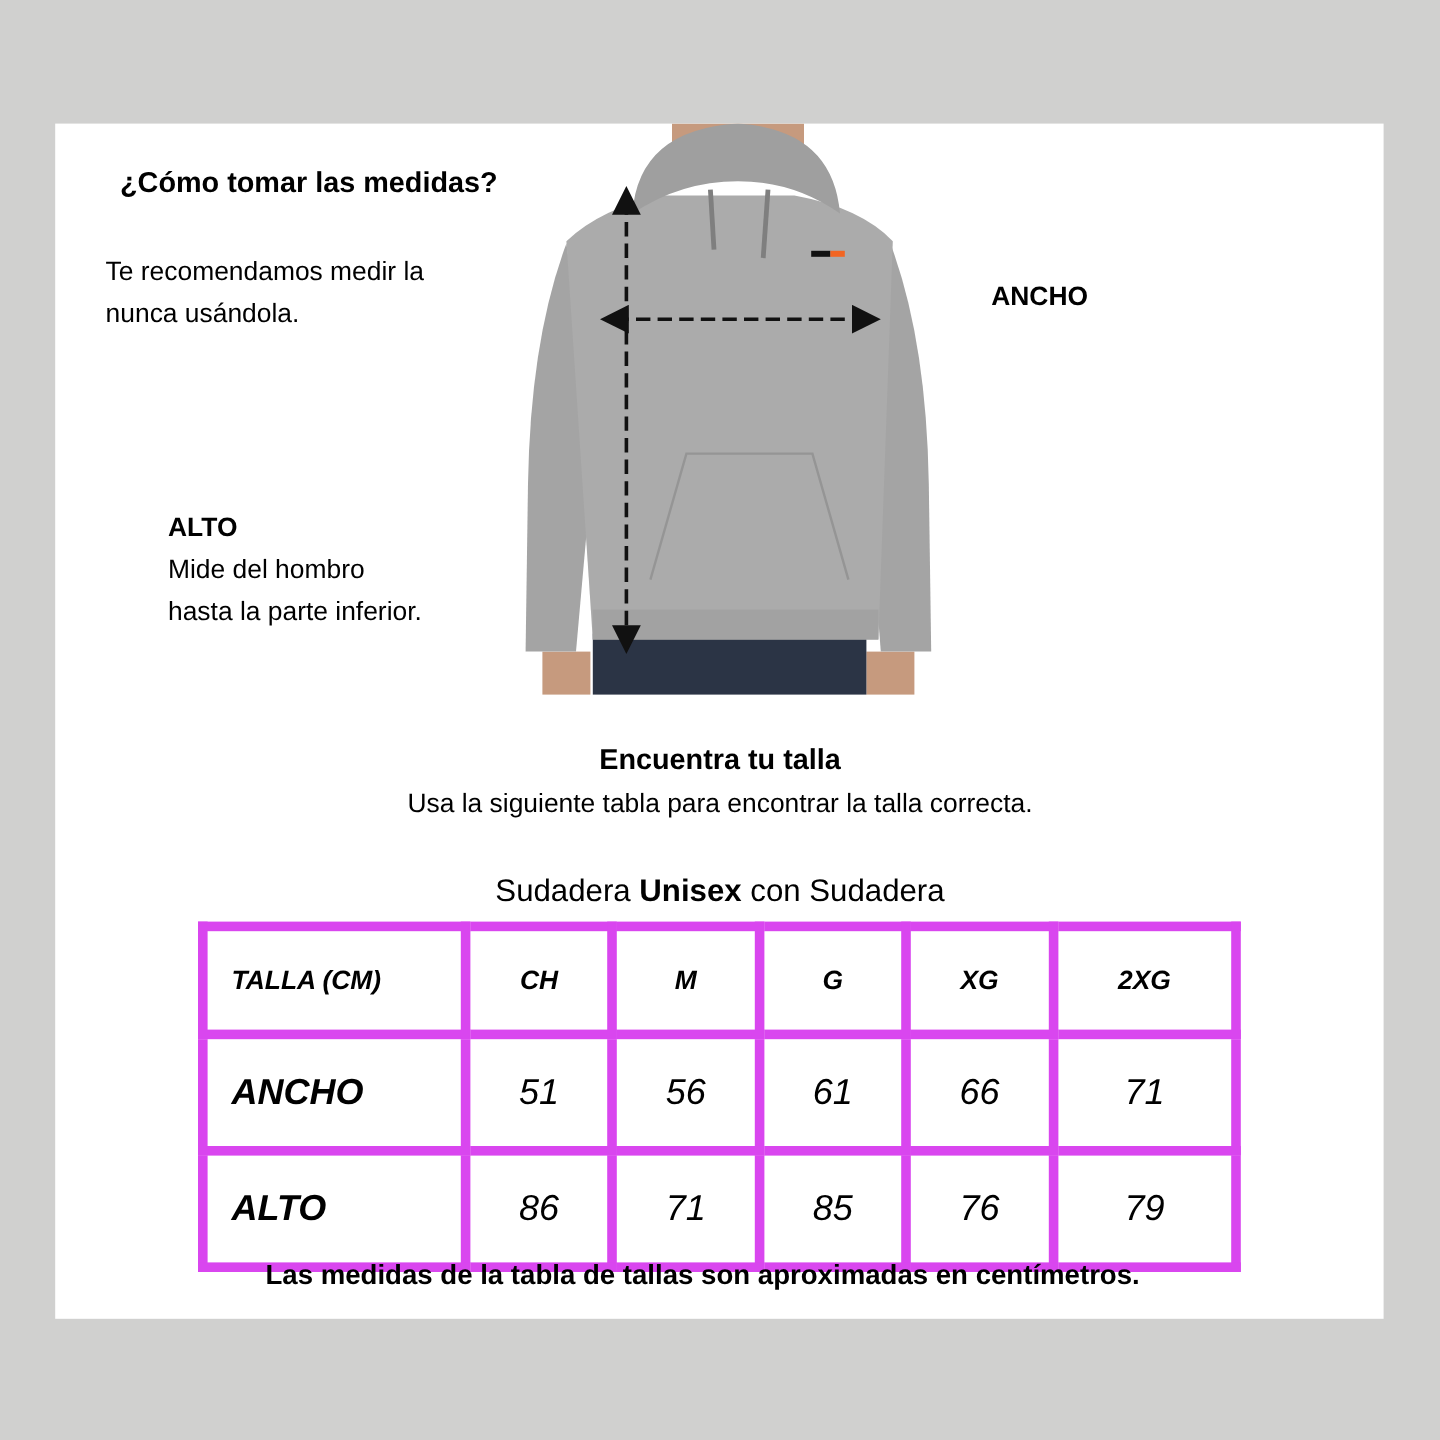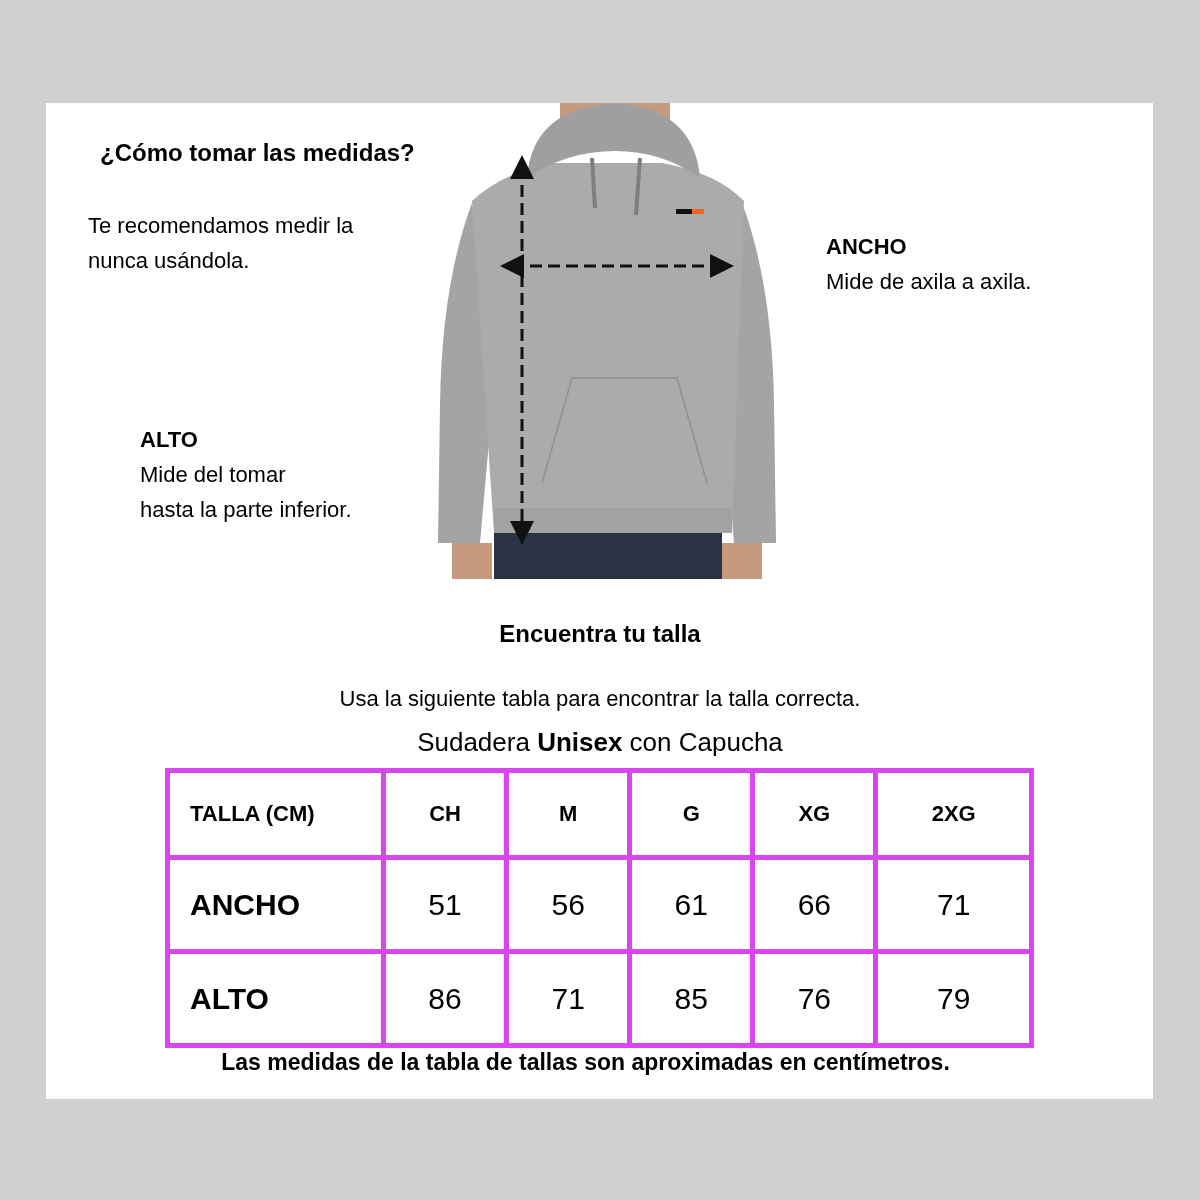--- a/index.html
+++ b/index.html
@@ -8,48 +8,47 @@
   .card { position:absolute; left:46px; top:103px; width:1107px; height:996px; background:#fff; }
   .abs { position:absolute; }
   .h-title { left:88px; top:139px; font-size:24px; font-weight:bold; white-space:nowrap;margin-left:12px; }
   .intro { left:88px; top:208px; font-size:22px; line-height:35px; width:340px; }
   .lbl-b { font-size:22px; font-weight:bold; line-height:34px; }
   .lbl { font-size:22px; line-height:35px; }
   .ancho { left:826px; top:230px; }
   .alto { left:140px; top:423px; }
   .hoodie { left:432px; top:103px; width:350px; height:476px; }
   .find-title { left:0; width:1200px; top:620px; text-align:center; font-size:24px; font-weight:bold; }
-  .find-sub { left:0; width:1200px; top:686px; text-align:center; font-size:22px; }
+  .find-sub { left:0; width:1200px; top:657px; text-align:center; font-size:22px; }
   .tbl-title { left:0; width:1200px; top:727px; text-align:center; font-size:26px; }
   table.size { position:absolute; left:165px; top:768px; width:869px; border-collapse:collapse; }
-  table.size td { border:5px solid #d946ef; text-align:center; }
+  table.size td { border:8px solid #d946ef; text-align:center;font-style:italic; }
   table.size tr.head td { height:80px; font-size:22px; font-weight:bold; }
   table.size tr.row td { height:87px; font-size:30px; }
   table.size td.rowlabel { text-align:left; padding-left:20px; font-size:22px; font-weight:bold; width:190px; }
   .note { left:0; width:1171px; top:1049px; text-align:center; font-size:23px; font-weight:bold; }
 </style>
 </head>
 <body>
 
 <div class="card"></div>
 
 <div class="abs h-title">¿Cómo tomar las medidas?</div>
 <div class="abs intro">
   <div>Te recomendamos medir la</div>
   <div>nunca usándola.</div>
 </div>
 
 <div class="abs ancho">
   <div class="lbl-b">ANCHO</div>
-  <div class="lbl">Mide de axila a axila.</div>
 </div>
 
 <div class="abs alto">
   <div class="lbl-b">ALTO</div>
-  <div class="lbl">Mide del tomar</div>
+  <div class="lbl">Mide del hombro</div>
   <div class="lbl">hasta la parte inferior.</div>
 </div>
 
 <svg class="abs hoodie" viewBox="0 0 350 476" xmlns="http://www.w3.org/2000/svg">
   <defs>
     <marker id="arr" markerWidth="8" markerHeight="8" refX="4" refY="4" orient="auto-start-reverse">
       <path d="M0,0 L8,4 L0,8 z" fill="#111"></path>
     </marker>
   </defs>
 
@@ -76,21 +75,21 @@
   <rect x="244" y="106" width="16" height="5" fill="#111"></rect>
   <rect x="260" y="106" width="12" height="5" fill="#f26522"></rect>
 
   <line x1="90" y1="64" x2="90" y2="430" stroke="#111" stroke-width="3" stroke-dasharray="12,6" marker-start="url(#arr)" marker-end="url(#arr)"></line>
   <line x1="80" y1="163" x2="290" y2="163" stroke="#111" stroke-width="3" stroke-dasharray="12,6" marker-start="url(#arr)" marker-end="url(#arr)"></line>
 </svg>
 
 <div class="abs find-title">Encuentra tu talla</div>
 <div class="abs find-sub">Usa la siguiente tabla para encontrar la talla correcta.</div>
 
-<div class="abs tbl-title"><span>Sudadera </span><b>Unisex</b><span> con Capucha</span></div>
+<div class="abs tbl-title"><span>Sudadera </span><b>Unisex</b><span> con Sudadera</span></div>
 
 <table class="size">
   <tbody>
       <tr class="head">
     <td class="rowlabel">TALLA (CM)</td>
     <td>CH</td>
     <td>M</td>
     <td>G</td>
     <td>XG</td>
     <td>2XG</td>

